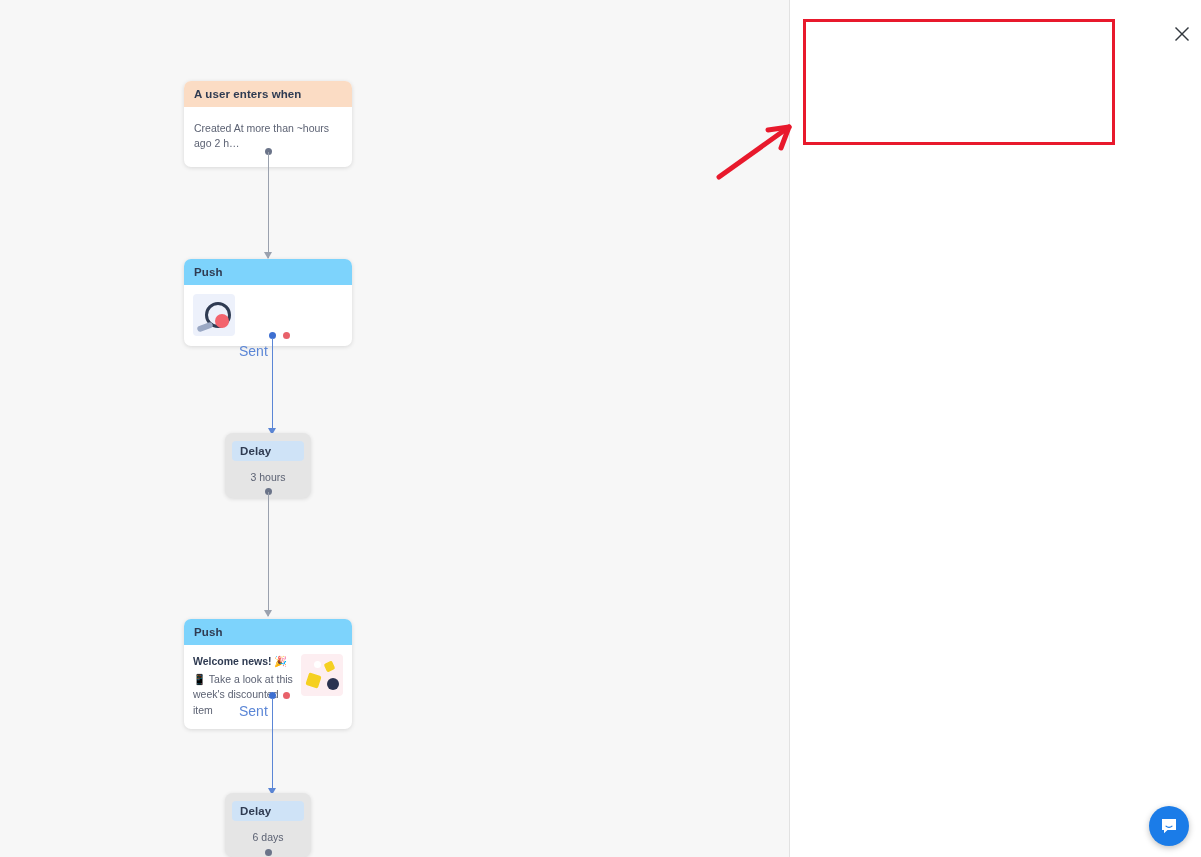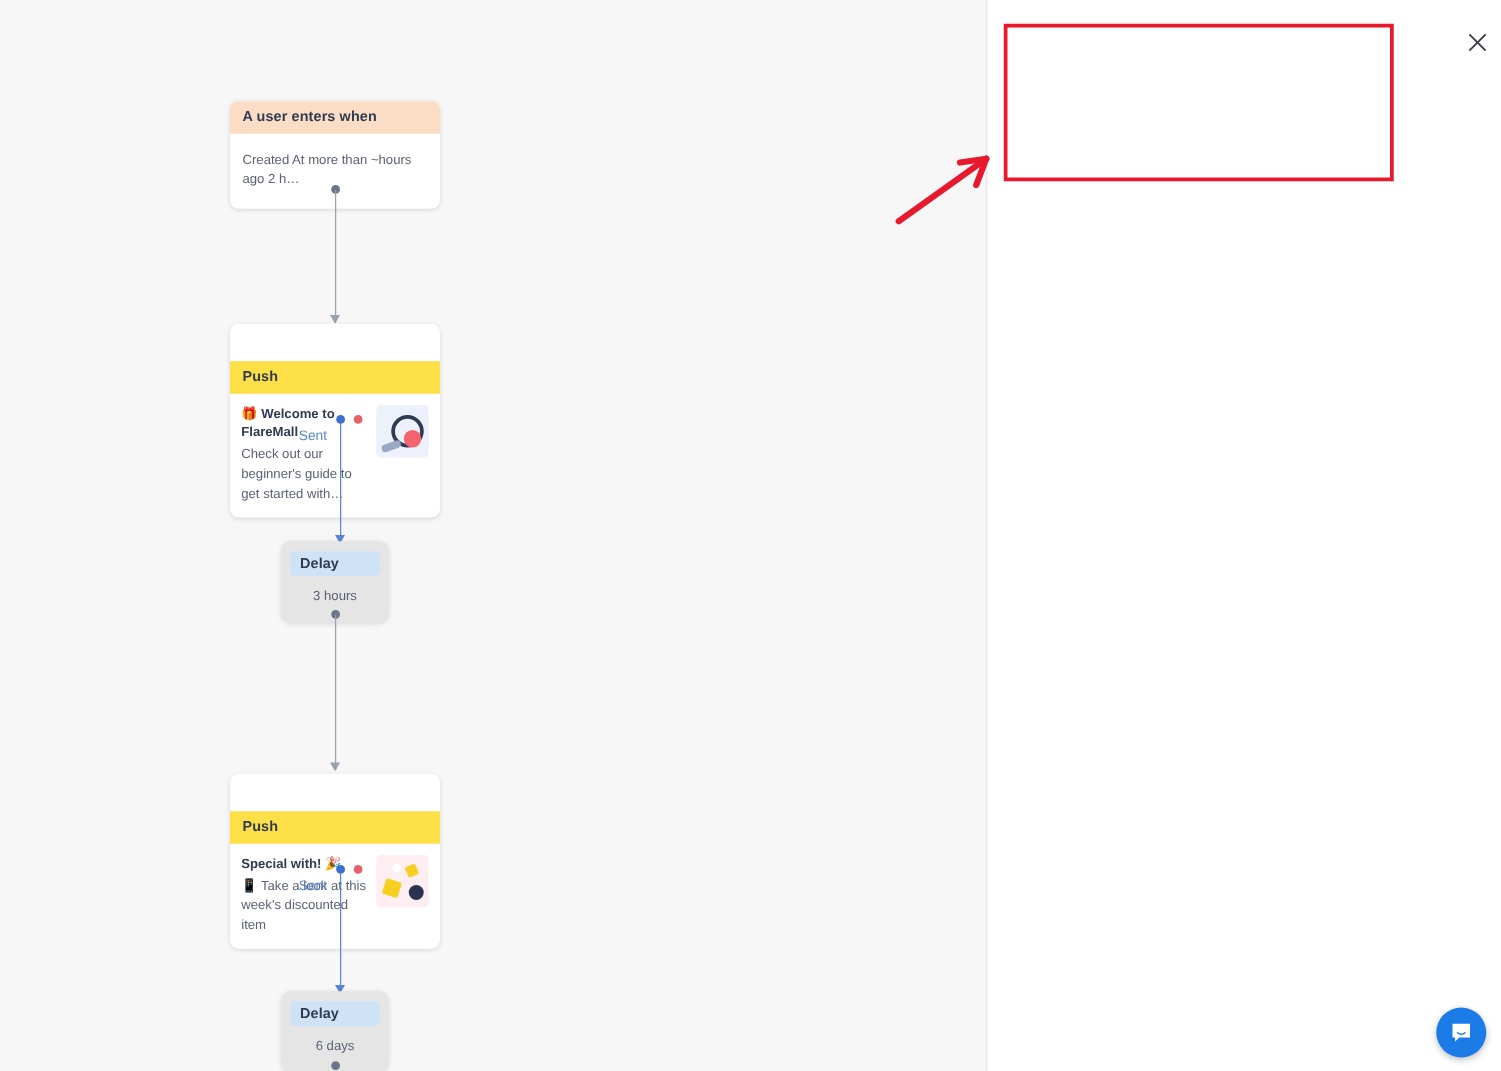--- a/index.html
+++ b/index.html
@@ -29,21 +29,21 @@
     overflow: hidden;
   }
   .node-head {
     font-size: 11.5px;
     font-weight: bold;
     color: #2f3b52;
     padding: 7px 10px;
     letter-spacing: .1px;
   }
   .head-trigger { background: #fbdcc4; }
-  .head-push    { background: #fde047; margin-top: 30px; }
+  .head-push    { background: #7dd3fc; }
   .head-delay   { background: #cfe3f7; }
 
   .node-body {
     padding: 10px 10px 12px 10px;
     font-size: 10.5px;
     color: #5c6273;
     line-height: 1.45;
   }
 
   
@@ -98,21 +98,21 @@
     border-left: 4.5px solid transparent;
     border-right: 4.5px solid transparent;
     border-top: 7px solid #9aa1ae;
   }
   .conn.blue .arrow-head { border-top-color: #5b86d6; }
   .dot-red {
     position: absolute; width: 7px; height: 7px; border-radius: 50%;
     background: #e8616a;
   }
   .sent-label {
-    position: absolute; font-size: 11px; color: #5b86d6; text-align: center;
+    position: absolute; font-size: 14px; color: #5b86d6; text-align: center;
   }
 
   
   #panel {
     position: absolute; left: 790px; top: 0;
     width: 411px; height: 857px;
     background: #ffffff;
   }
   #close-btn {
     position: absolute; right: 6px; top: 21px;
@@ -157,24 +157,20 @@
 
     <div class="conn" style="left:267.5px; top:152px; height:106px;">
       <div class="dot-top"></div>
       <div class="line" style="height:106px;"></div>
       <div class="arrow-head"></div>
     </div>
 
     <div class="node" id="node-push1">
       <div class="node-head head-push">Push</div>
       <div class="node-body push-body">
-        <div class="push-text">
-          <div class="push-title">🎁 Welcome to FlareMall</div>
-          <div class="push-desc">Check out our beginner's guide to get started with…</div>
-        </div>
         <div class="push-thumb thumb-a">
           <span class="thumb-g1"></span>
             <span class="thumb-g2"></span>
             <span class="thumb-g3"></span>
         </div>
       </div>
     </div>
 
     <div class="dot-red" style="position:absolute; left:269px; top:332px; background:#3d6fd1;"></div>
     <div class="dot-red" style="position:absolute; left:283px; top:332px;"></div>
@@ -195,21 +191,21 @@
     <div class="conn" style="left:267.5px; top:492px; height:124px;">
       <div class="dot-top"></div>
       <div class="line" style="height:124px;"></div>
       <div class="arrow-head"></div>
     </div>
 
     <div class="node" id="node-push2">
       <div class="node-head head-push">Push</div>
       <div class="node-body push-body">
         <div class="push-text">
-          <div class="push-title">Special with! 🎉</div>
+          <div class="push-title">Welcome news! 🎉</div>
           <div class="push-desc">📱 Take a look at this week's discounted item</div>
         </div>
         <div class="push-thumb thumb-b">
           <span class="thumb-c1"></span>
             <span class="thumb-c2"></span>
             <span class="thumb-c3"></span>
             <span class="thumb-c4"></span>
         </div>
       </div>
     </div>

